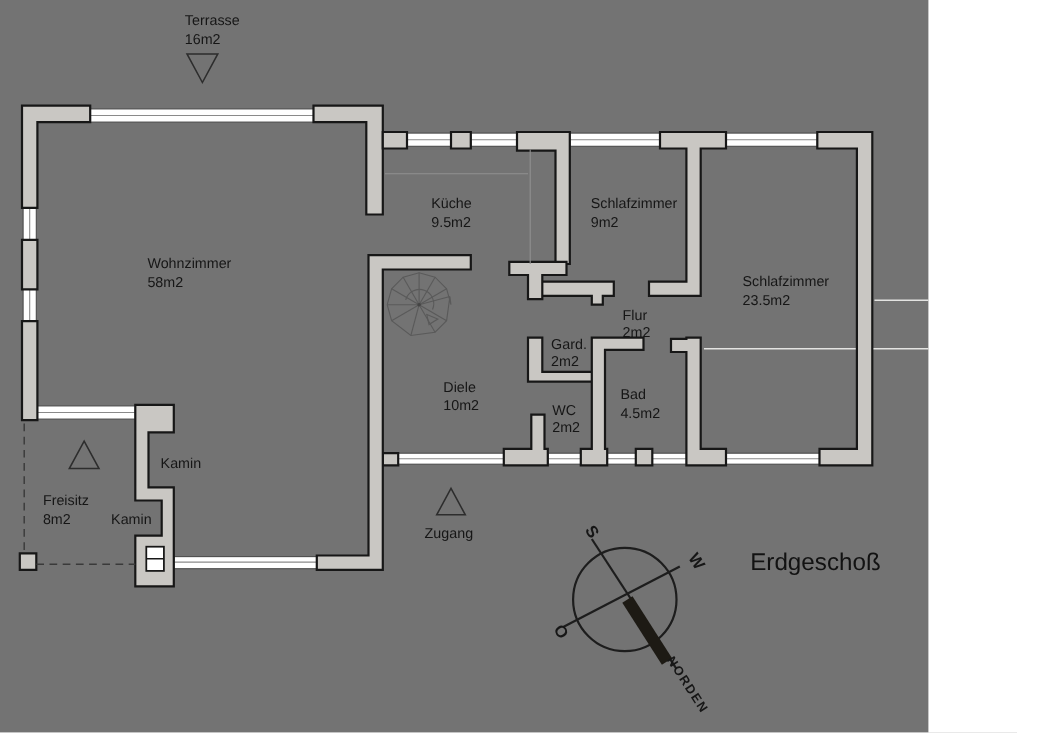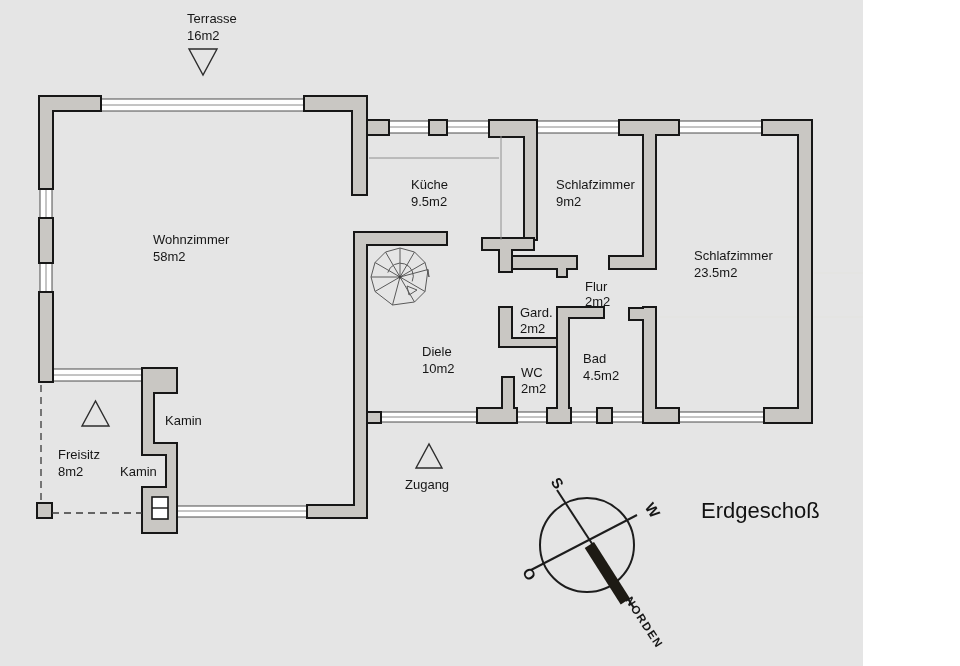--- a/index.html
+++ b/index.html
@@ -1,16 +1,16 @@
 <!DOCTYPE html>
 <html><head>
 <meta charset="utf-8">
 <style>
   html,body{margin:0;padding:0;background:#ffffff;}
-  .page{width:844px;height:666px;position:relative;background:#e5e5e5;overflow:hidden;padding-left:19px;}
+  .page{width:844px;height:666px;position:relative;background:#737373;overflow:hidden;}
   svg{display:block;}
   .wall{fill:#c9c7c3;stroke:#171717;stroke-width:2;stroke-linejoin:miter;}
   .win{fill:#ffffff;stroke:#4d4d4d;stroke-width:1;}
   .winmid{stroke:#8a8a8a;stroke-width:1;}
   .thin{stroke:#909090;stroke-width:1;fill:none;}
   .stair{stroke:#5a5a5a;stroke-width:1;fill:none;}
   .dash{stroke:#3a3a3a;stroke-width:1.3;fill:none;stroke-dasharray:7 5;}
   .tri{fill:none;stroke:#2d2d2d;stroke-width:1.4;stroke-linejoin:miter;}
   .lbl{font-family:"Liberation Sans",sans-serif;font-size:13px;fill:#161616;}
   .title{font-family:"Liberation Sans",sans-serif;font-size:22px;fill:#121212;}

